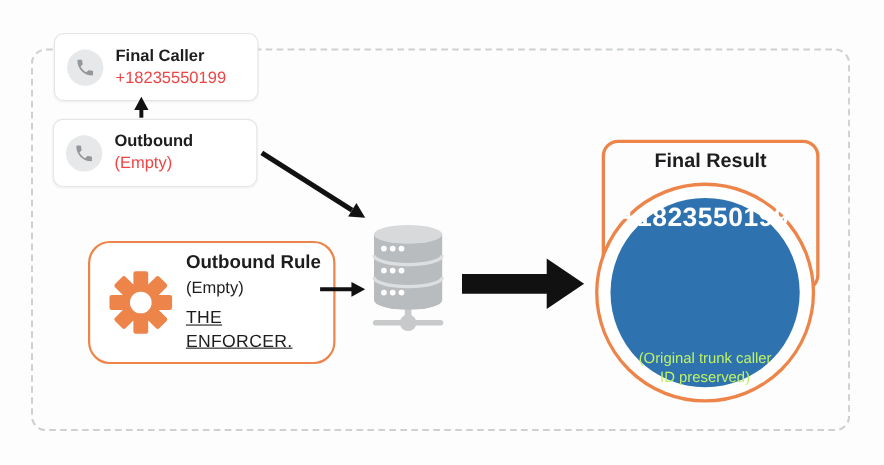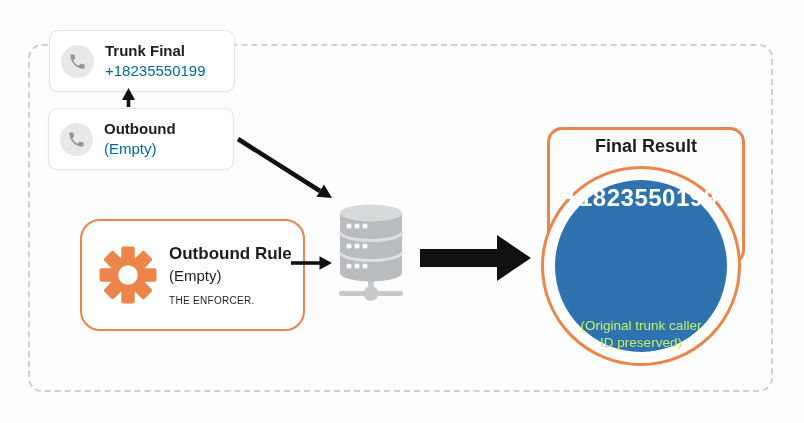--- a/index.html
+++ b/index.html
@@ -12,27 +12,27 @@
   .node{position:absolute;background:#fff;display:flex;align-items:center;z-index:2;}
   .plain-node{border:1.5px solid #e4e5e6;border-radius:9px;box-shadow:0 1px 2px rgba(0,0,0,0.04);}
   .trunk-node{left:49px;top:30px;width:184px;height:60px;}
   .ext-node{left:48px;top:108px;width:184px;height:60px;}
   .rule-node{left:80px;top:219px;width:221px;height:108px;border:2.5px solid #ED8449;border-radius:20px;}
 
   .phone-badge{width:33px;height:33px;border-radius:50%;background:#e7e8e9;
     display:flex;align-items:center;justify-content:center;margin-left:11px;flex:0 0 auto;}
   .node-text{margin-left:11px;line-height:1.35;}
   .node-title{font-weight:bold;font-size:15px;}
-  .node-value{font-size:15px;color:#0369a1;}
+  .node-value{font-size:15px;color:#ef4444;}
 
   .gear-wrap{margin-left:17px;flex:0 0 auto;display:flex;}
   .rule-text{margin-left:12px;line-height:1.3;}
   .rule-title{font-weight:bold;font-size:17px;}
   .rule-value{font-size:15px;margin-top:1px;}
-  .rule-note{font-size:10px;margin-top:9px;letter-spacing:0.3px;}
+  .rule-note{font-size:16px;margin-top:9px;letter-spacing:0.3px;text-decoration:underline;}
 
   .db-icon{position:absolute;left:336px;top:201px;z-index:2;}
 
   .arrow-layer{position:absolute;left:0;top:0;width:804px;height:423px;z-index:5;pointer-events:none;}
 
   .final-rect{position:absolute;left:547px;top:127px;width:198px;height:138px;
     border:3px solid #ED8449;border-radius:15px;background:transparent;box-sizing:border-box;z-index:1;}
   .final-title{position:absolute;left:547px;top:136px;width:198px;text-align:center;
     font-weight:bold;font-size:18px;z-index:4;}
   .final-ring{position:absolute;left:541px;top:166px;width:200px;height:200px;border-radius:50%;
@@ -50,21 +50,21 @@
 
   <div class="dashed-frame"></div>
 
   <div class="node plain-node trunk-node">
     <div class="phone-badge">
       <svg width="19" height="19" viewBox="0 0 24 24" aria-hidden="true">
         <path fill="#95989A" d="M6.62 10.79c1.44 2.83 3.76 5.14 6.59 6.59l2.2-2.2c.27-.27.67-.36 1.02-.24 1.12.37 2.33.57 3.57.57.55 0 1 .45 1 1V20c0 .55-.45 1-1 1-9.39 0-17-7.61-17-17 0-.55.45-1 1-1h3.5c.55 0 1 .45 1 1 0 1.25.2 2.45.57 3.57.11.35.03.74-.24 1.02l-2.2 2.2z"></path>
       </svg>
     </div>
     <div class="node-text">
-      <div class="node-title">Trunk Final</div>
+      <div class="node-title">Final Caller</div>
       <div class="node-value">+18235550199</div>
     </div>
   </div>
 
   <div class="node plain-node ext-node">
     <div class="phone-badge">
       <svg width="19" height="19" viewBox="0 0 24 24" aria-hidden="true">
         <path fill="#95989A" d="M6.62 10.79c1.44 2.83 3.76 5.14 6.59 6.59l2.2-2.2c.27-.27.67-.36 1.02-.24 1.12.37 2.33.57 3.57.57.55 0 1 .45 1 1V20c0 .55-.45 1-1 1-9.39 0-17-7.61-17-17 0-.55.45-1 1-1h3.5c.55 0 1 .45 1 1 0 1.25.2 2.45.57 3.57.11.35.03.74-.24 1.02l-2.2 2.2z"></path>
       </svg>
     </div>

